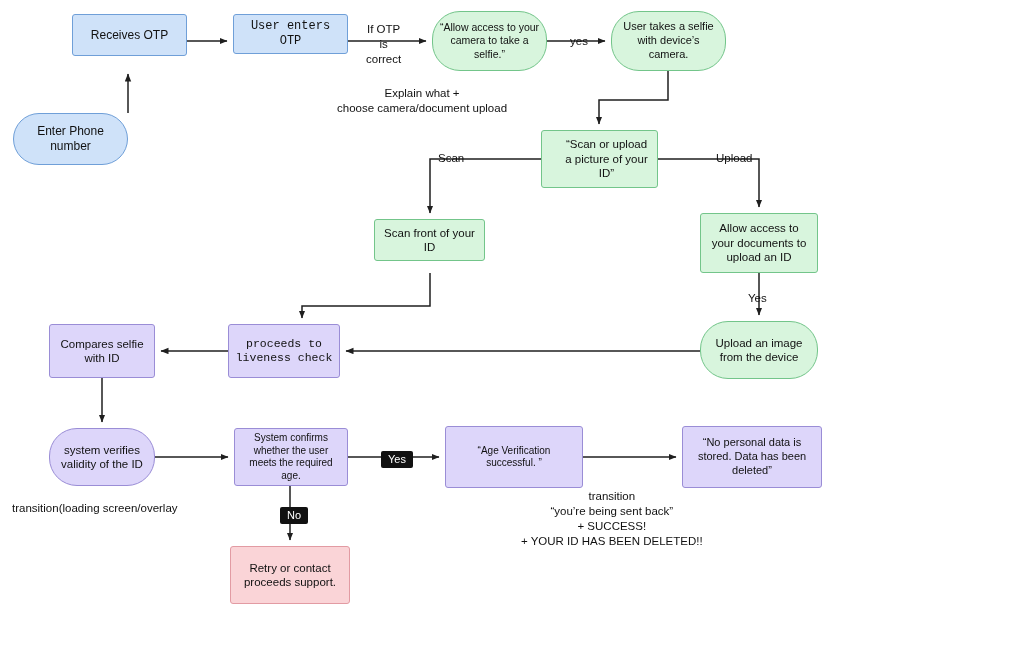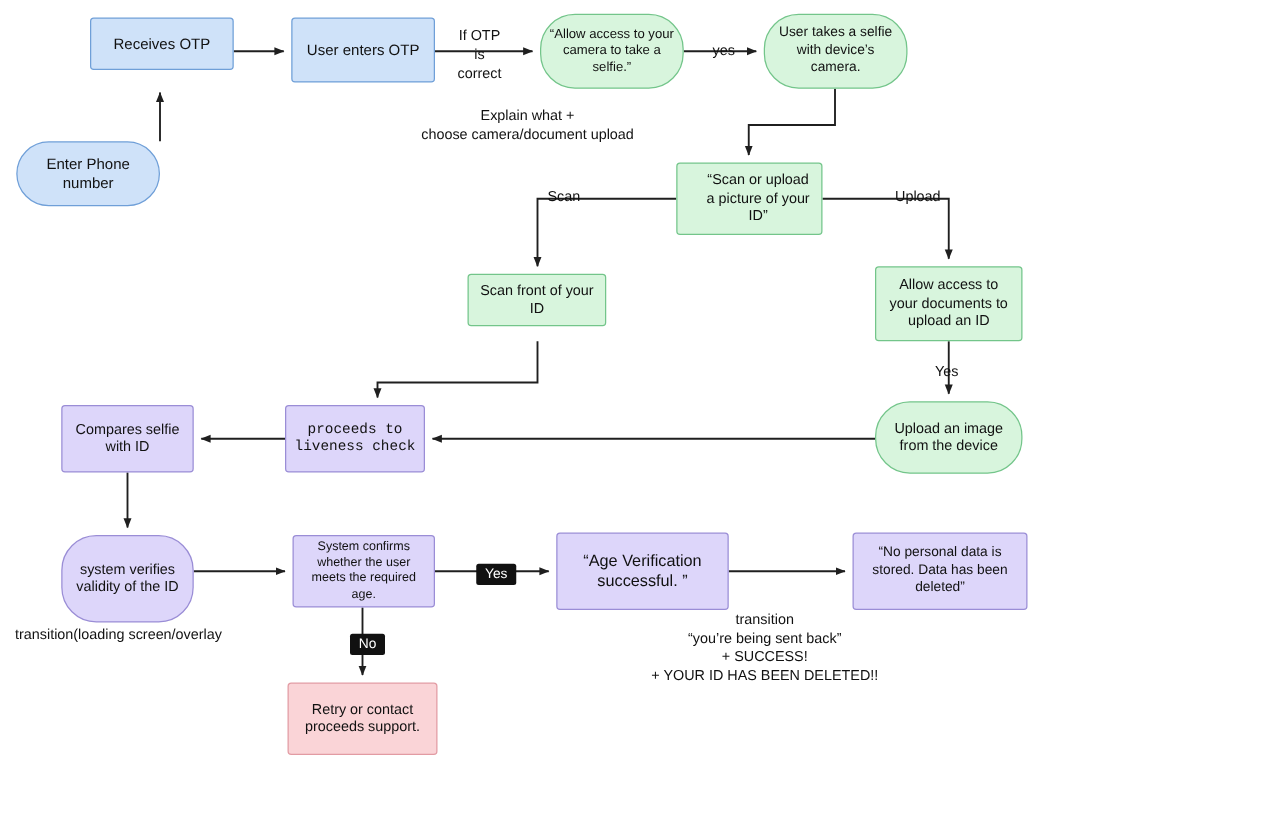--- a/index.html
+++ b/index.html
@@ -124,21 +124,21 @@
     </g>
   </svg>
 
   <div id="nodes-layer">
       <div class="node rect blue" style="left: 72px; top: 14px; width: 115px; height: 42px; font-size: 12px;">
         <span style="white-space: pre-line;">Receives OTP</span>
       </div>
       <div class="node round blue" style="left: 13px; top: 113px; width: 115px; height: 52px; font-size: 12px;">
         <span style="white-space: pre-line;">Enter Phone number</span>
       </div>
-      <div class="node rect blue" style="left: 233px; top: 14px; width: 115px; height: 52px; font-size: 12px;">
+      <div class="node rect blue" style="left: 233px; top: 14px; width: 115px; height: 40px; font-size: 12px; font-family: Liberation Mono, monospace;">
         <span style="white-space: pre-line;">User enters OTP</span>
       </div>
       <div class="node round green" style="left: 432px; top: 11px; width: 115px; height: 60px; font-size: 10.5px;">
         <span style="white-space: pre-line;">“Allow access to your camera to take a selfie.”</span>
       </div>
       <div class="node round green" style="left: 611px; top: 11px; width: 115px; height: 60px; font-size: 11px;">
         <span style="white-space: pre-line;">User takes a selfie with device’s camera.</span>
       </div>
       <div class="node rect green" style="left: 541px; top: 130px; width: 117px; height: 58px; font-size: 11.5px; padding-left: 20px;">
         <span style="white-space: pre-line;">“Scan or upload a picture of your ID”</span>
@@ -151,27 +151,27 @@
       </div>
       <div class="node round green" style="left: 700px; top: 321px; width: 118px; height: 58px; font-size: 11.5px;">
         <span style="white-space: pre-line;">Upload an image from the device</span>
       </div>
       <div class="node rect purple" style="left: 228px; top: 324px; width: 112px; height: 54px; font-size: 11.5px; font-family: Liberation Mono, monospace;">
         <span style="white-space: pre-line;">proceeds to liveness check</span>
       </div>
       <div class="node rect purple" style="left: 49px; top: 324px; width: 106px; height: 54px; font-size: 11.5px;">
         <span style="white-space: pre-line;">Compares selfie with ID</span>
       </div>
-      <div class="node round purple" style="left: 49px; top: 428px; width: 106px; height: 70px; font-size: 11.5px;">
+      <div class="node round purple" style="left: 49px; top: 428px; width: 106px; height: 58px; font-size: 11.5px;">
         <span style="white-space: pre-line;">system verifies validity of the ID</span>
       </div>
       <div class="node rect purple" style="left: 234px; top: 428px; width: 114px; height: 58px; font-size: 10px;">
         <span style="white-space: pre-line;">System confirms whether the user meets the required age.</span>
       </div>
-      <div class="node rect purple" style="left: 445px; top: 426px; width: 138px; height: 62px; font-size: 13px;">
+      <div class="node rect purple" style="left: 445px; top: 426px; width: 138px; height: 62px; font-size: 10px;">
         <span style="white-space: pre-line;">“Age Verification successful. ”</span>
       </div>
       <div class="node rect purple" style="left: 682px; top: 426px; width: 140px; height: 62px; font-size: 11px;">
         <span style="white-space: pre-line;">“No personal data is stored. Data has been  deleted”</span>
       </div>
       <div class="node rect pink" style="left: 230px; top: 546px; width: 120px; height: 58px; font-size: 11.5px;">
         <span style="white-space: pre-line;">Retry or contact proceeds support.</span>
       </div>
     </div>
   <div id="labels-layer">

